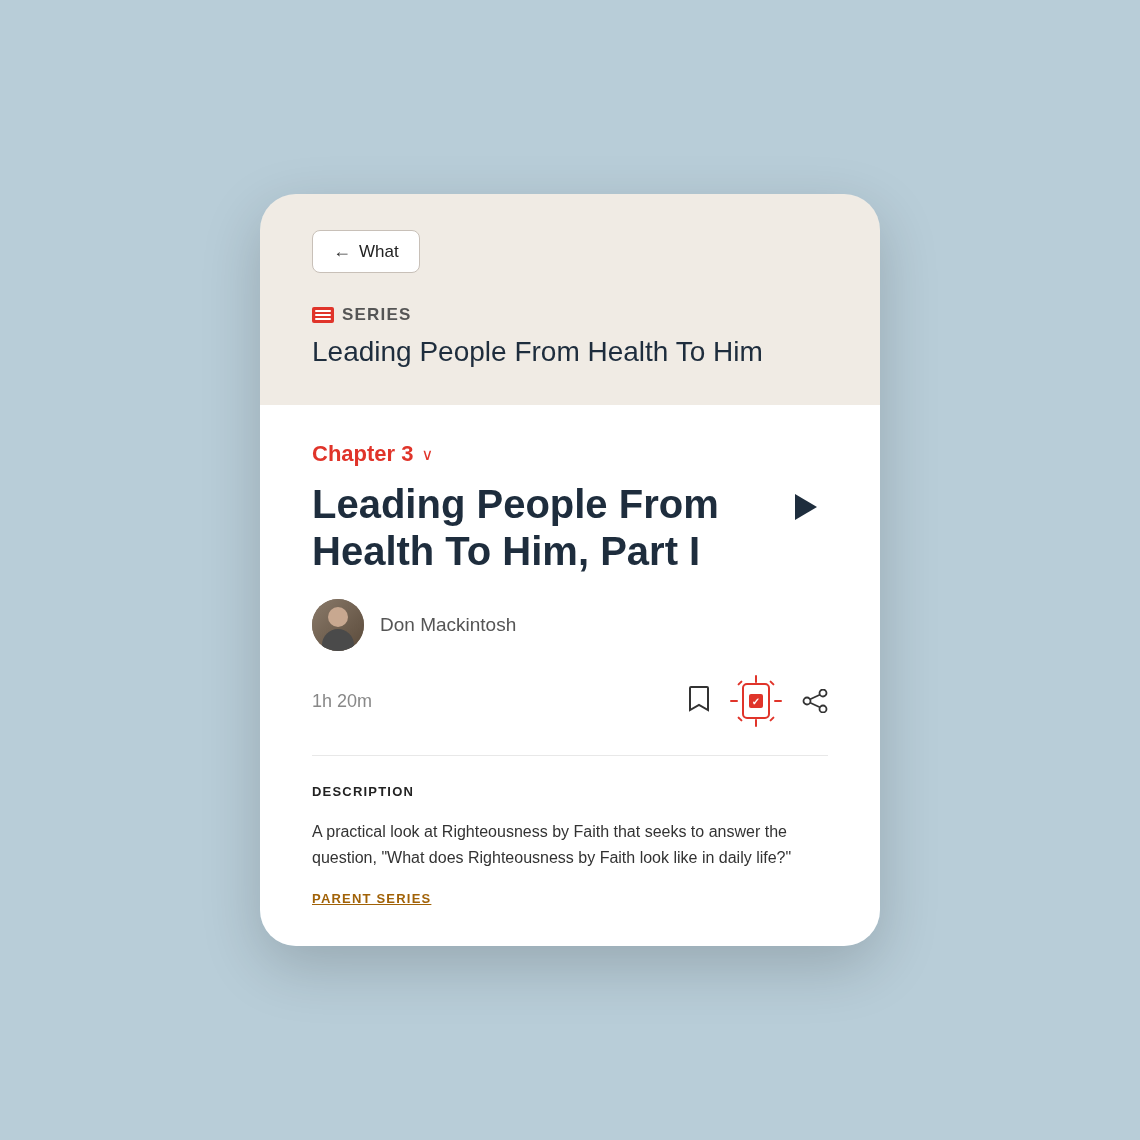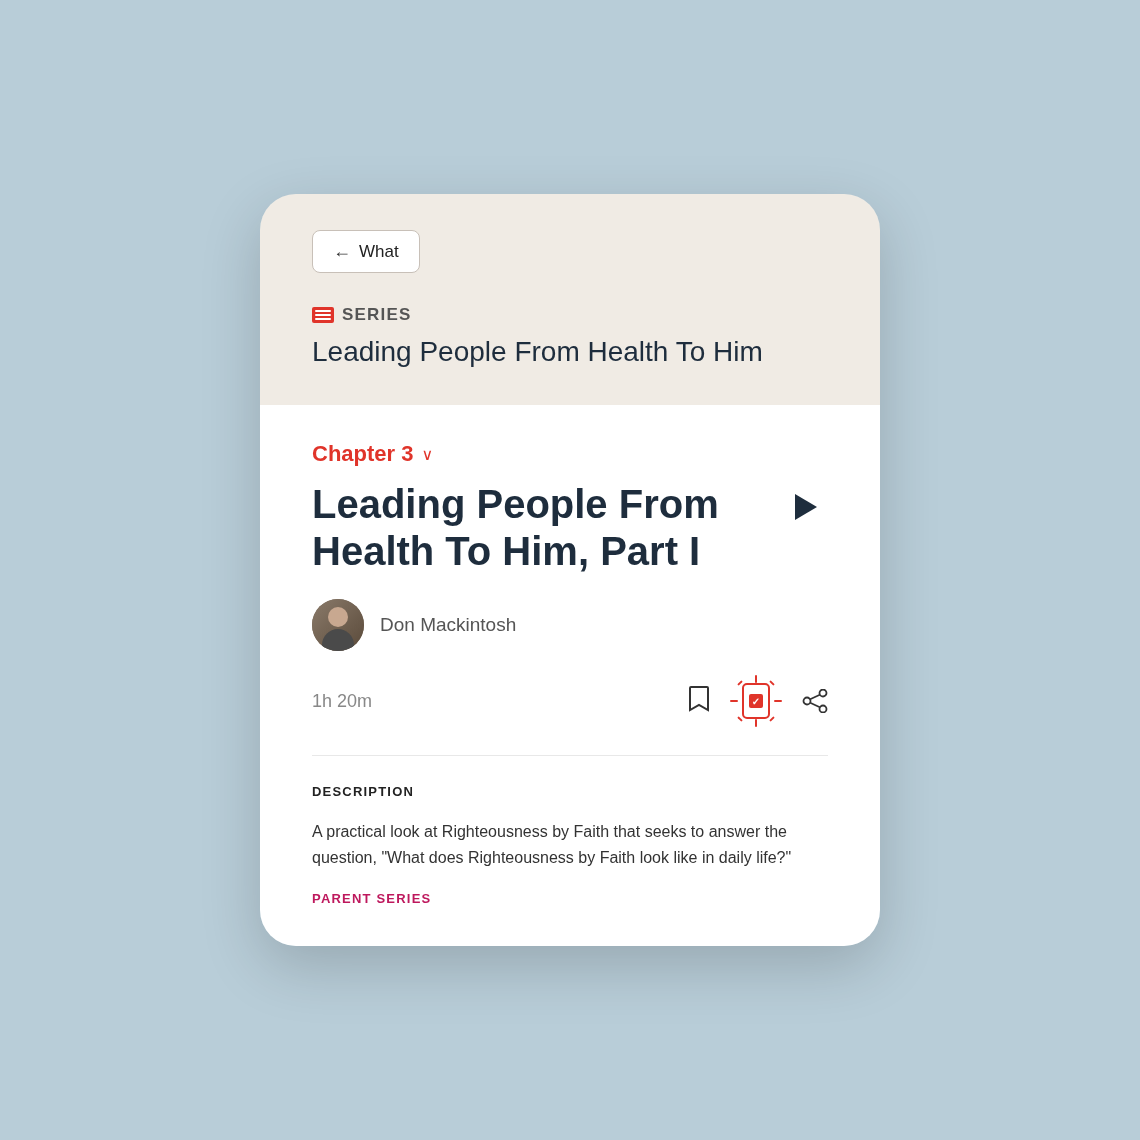--- a/index.html
+++ b/index.html
@@ -295,22 +295,23 @@
       font-size: 16px;
       color: #333;
       line-height: 1.6;
       margin-bottom: 20px;
     }
 
     .parent-series-label {
       font-size: 13px;
       font-weight: 800;
       letter-spacing: 1.2px;
-      color: #be185d;
+      color: #a16207;
       text-transform: uppercase;
+      text-decoration: underline;
     }
   </style>
 </head>
 <body>
 
 <div class="phone-card">
 
   <div class="header-section">
     <button class="back-button">
       <span class="back-arrow">←</span>

